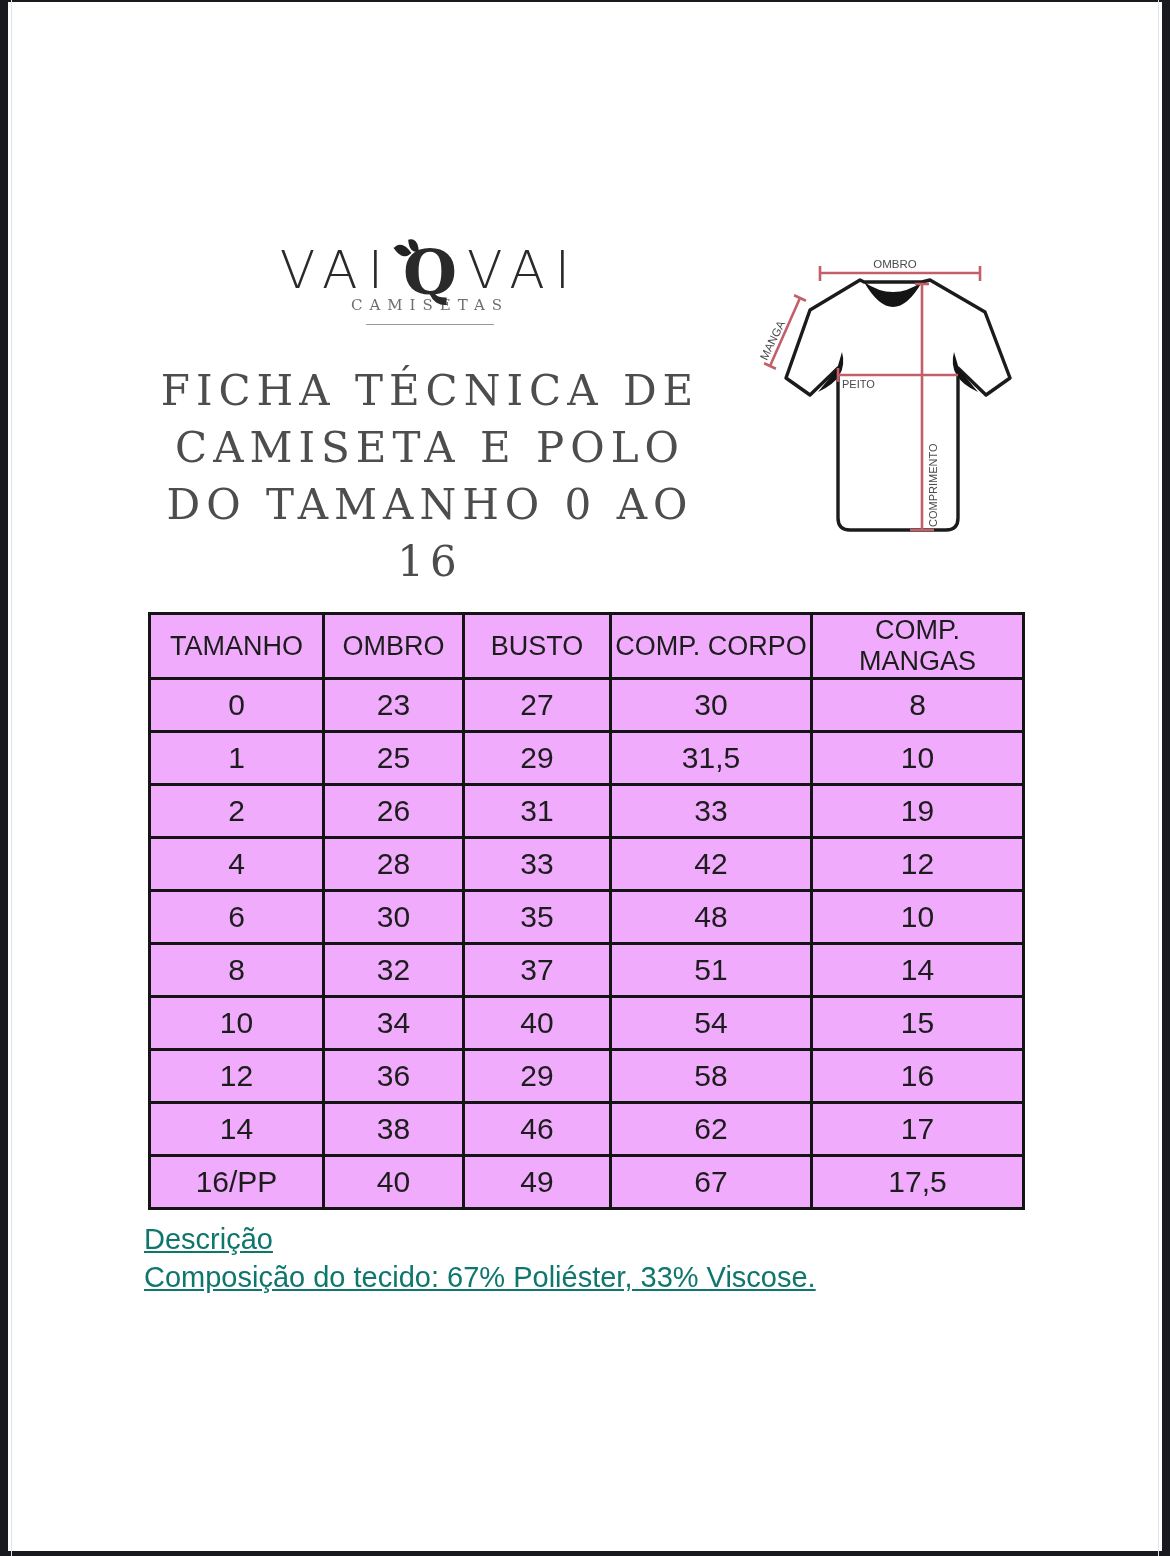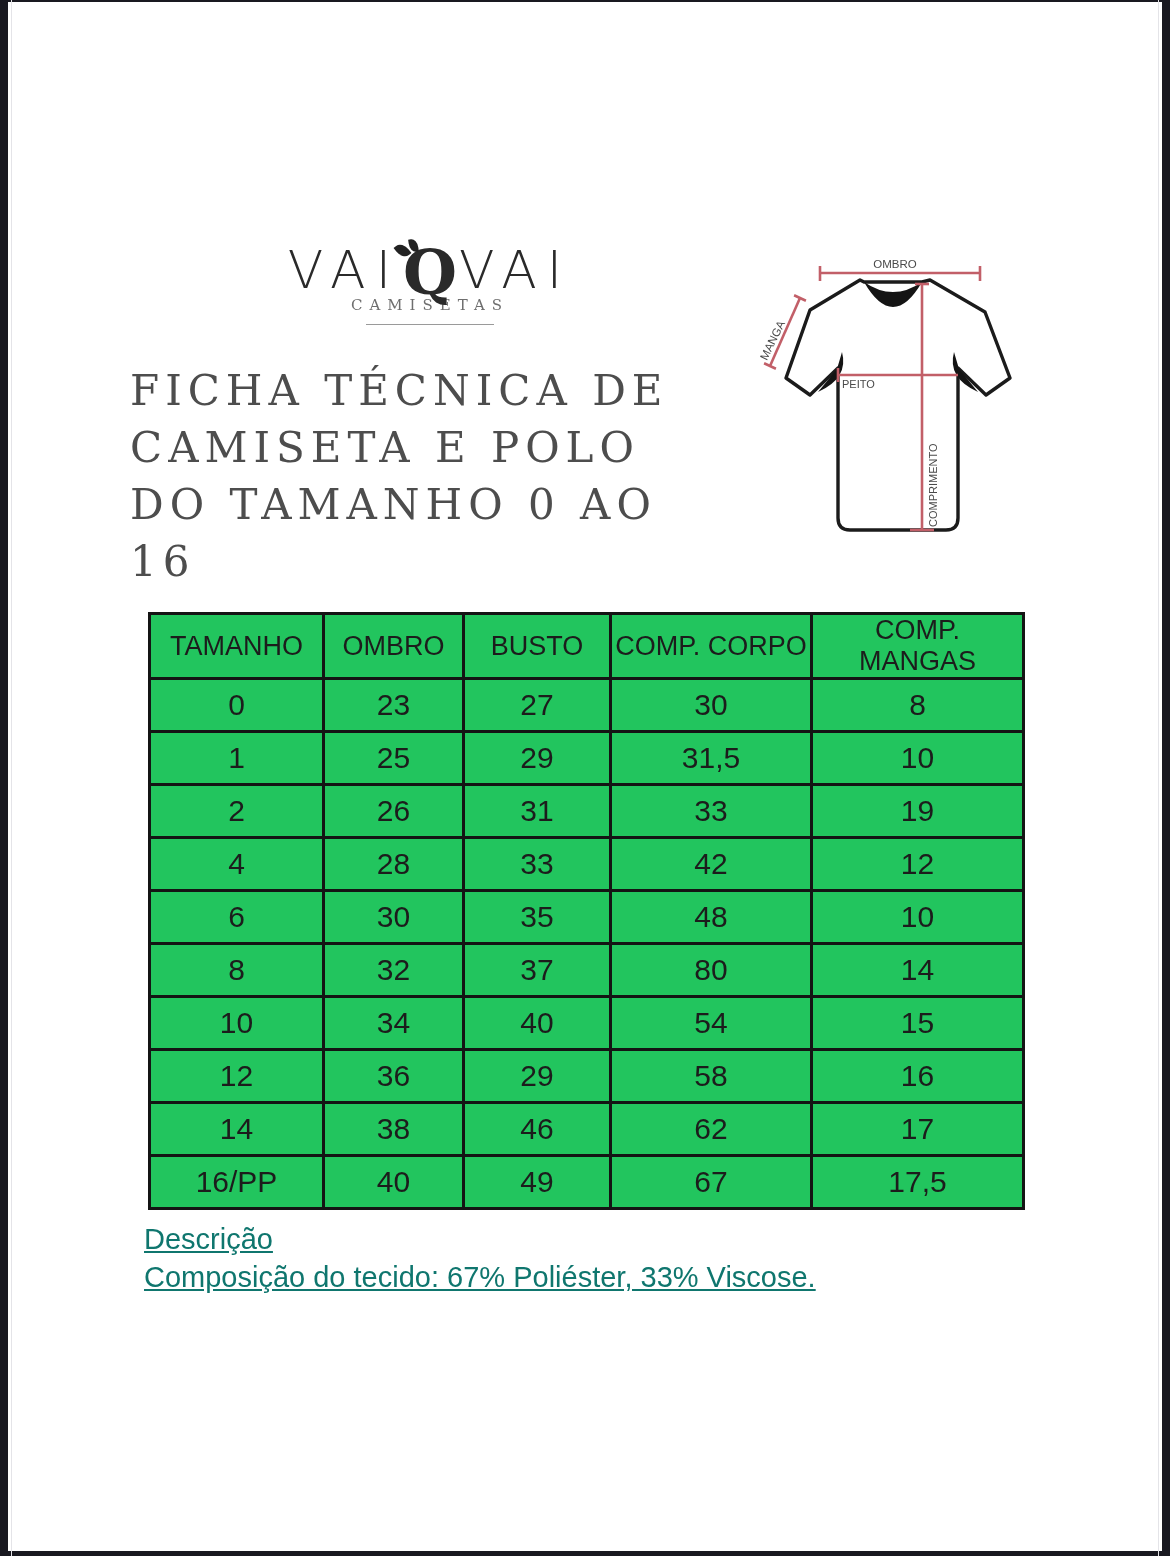--- a/index.html
+++ b/index.html
@@ -14,41 +14,41 @@
   .frame{position:absolute;background:#191920;}
   .frame-left{left:0;top:0;width:8px;height:1556px;}
   .frame-right{left:1162px;top:0;width:8px;height:1556px;}
   .frame-bottom{left:0;top:1551px;width:1170px;height:5px;}
   .frame-top{left:0;top:0;width:1170px;height:2px;}
   .edge-line{position:absolute;top:0;width:1px;height:1556px;background:#e4e4e8;}
   .edge-line.l{left:11px;} .edge-line.r{left:1158px;}
 
   
   .logo-block{position:absolute;left:150px;top:244px;width:560px;text-align:center;color:#2a2a2a;}
-  .logo-line{display:flex;justify-content:center;align-items:flex-end;}
+  .logo-line{display:flex;justify-content:center;align-items:flex-end;gap:8px;}
   .logo-word{font-family:"DejaVu Sans", sans-serif;font-weight:200;font-size:52px;letter-spacing:10px;line-height:52px;}
   .logo-q{font-family:"DejaVu Serif", serif;font-weight:bold;font-size:62px;line-height:52px;position:relative;transform:translateY(3px);margin:0 2px;}
   .logo-q::before{content:"";position:absolute;left:-6px;top:-4px;width:11px;height:15px;background:#222;border-radius:0 70% 0 70%;transform:rotate(-38deg);}
   .logo-q::after{content:"";position:absolute;left:6px;top:-8px;width:9px;height:13px;background:#222;border-radius:0 70% 0 70%;transform:rotate(-8deg);}
   .tagline{font-family:"DejaVu Serif", serif;font-size:15px;letter-spacing:7px;color:#6e6e6e;}
   .tagline-divider{display:block;width:128px;height:0;border-top:1px solid #9a9a9a;margin:10px auto 0 auto;}
 
   
-  .title-block{position:absolute;left:130px;top:362px;width:600px;
+  .title-block{position:absolute;left:130px;top:362px;width:600px;text-align:center;
     font-family:"DejaVu Serif", serif;font-size:42px;line-height:57px;letter-spacing:6px;color:#4d4d4d;}
 
   
   .diagram{position:absolute;left:752px;top:240px;width:320px;height:320px;}
   .shirt-outline{fill:#ffffff;stroke:var(--outline-color,#1b1b1b);stroke-width:3.4;stroke-linejoin:round;}
   .shirt-fill-dark{fill:#141414;stroke:none;}
   .m-line{stroke:var(--measure-color,#c25f68);stroke-width:2.6;fill:none;}
   .m-label{font-family:"Liberation Sans", sans-serif;fill:#4a4a4a;}
 
   
-  .size-table{position:absolute;left:148px;top:612px;border-collapse:collapse;table-layout:fixed;width:874px;background:#22c55e;}
+  .size-table{position:absolute;left:148px;top:612px;border-collapse:collapse;table-layout:fixed;width:874px;background:#f0abfc;}
   .size-table th,.size-table td{border:3px solid #141414;text-align:center;vertical-align:middle;color:#1c1c1c;font-weight:400;padding:0;}
   .size-table th{height:44px;font-size:27px;}
   .size-table td{height:50px;font-size:30px;}
 
   
   .description{position:absolute;left:144px;top:1220px;width:760px;color:#0f766e;font-size:29px;line-height:38px;text-decoration:underline;}
 </style>
 </head>
 <body style="--measure-color: #c25f68; --outline-color: #1b1b1b;">
 
@@ -155,21 +155,21 @@
         <td>6</td>
         <td>30</td>
         <td>35</td>
         <td>48</td>
         <td>10</td>
       </tr>
       <tr>
         <td>8</td>
         <td>32</td>
         <td>37</td>
-        <td>80</td>
+        <td>51</td>
         <td>14</td>
       </tr>
       <tr>
         <td>10</td>
         <td>34</td>
         <td>40</td>
         <td>54</td>
         <td>15</td>
       </tr>
       <tr>

